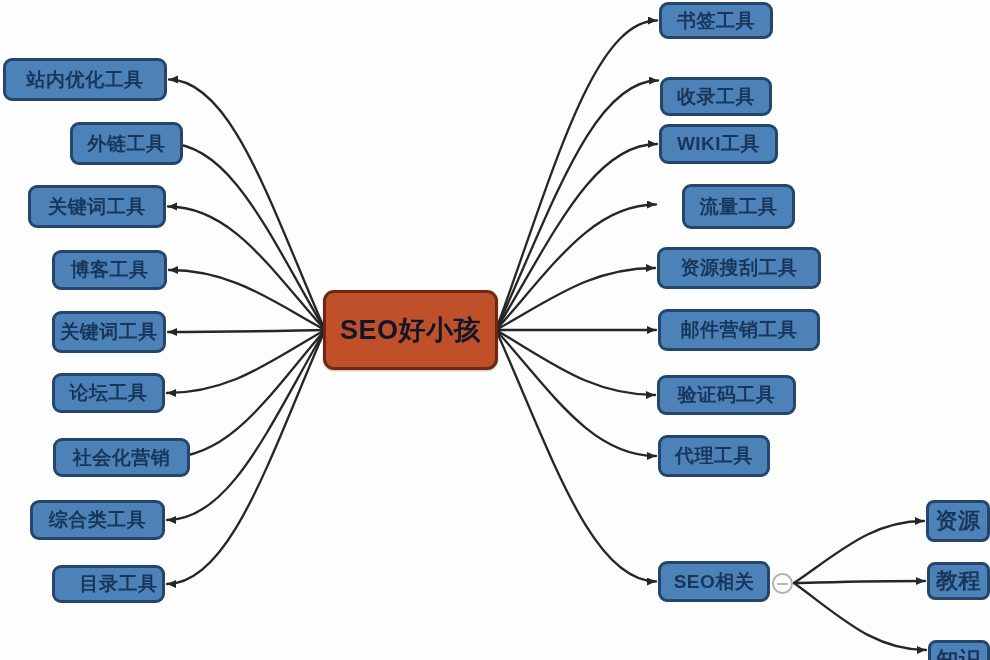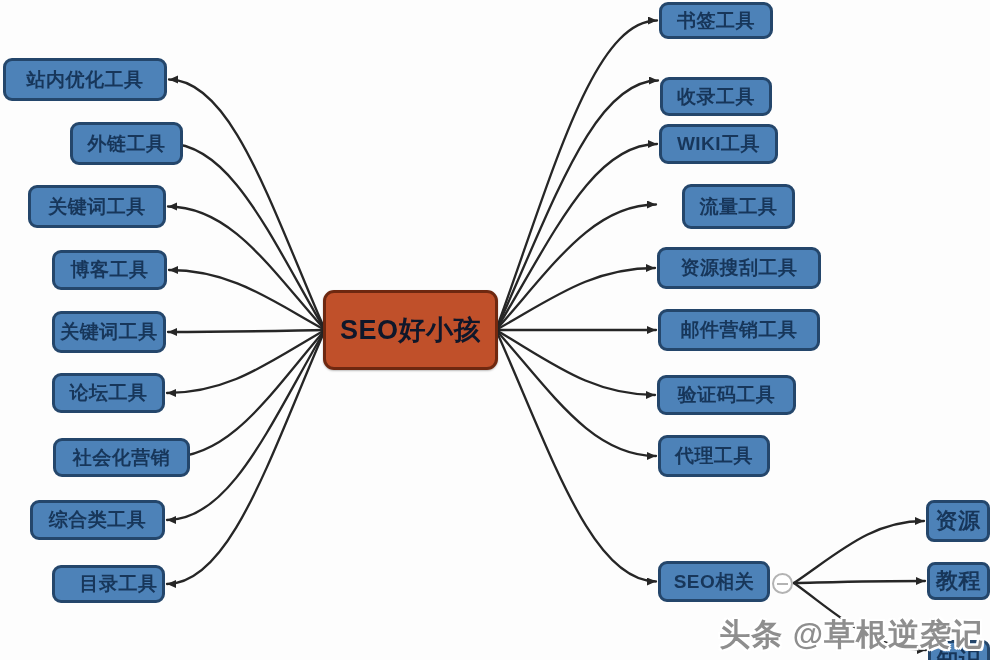--- a/index.html
+++ b/index.html
@@ -119,15 +119,14 @@
       <div class="node sub-node" style="left: 927px; top: 562px; width: 63px; height: 38px;">教程</div>
       <div class="node sub-node" style="left: 928px; top: 640px; width: 62px; height: 40px;">知识</div>
     </div>
 
   <div class="node center-node" id="center-node" style="left: 323px; top: 290px; width: 175px; height: 80px;">SEO好小孩</div>
 
   <div class="collapse" id="collapse-icon" title="" style="left: 772px; top: 573px;">
     <div class="minus-line"></div>
   </div>
 
-  <div class="watermark">头条 @草根逆袭记</div>
 
 </div>
 
 </body></html>

